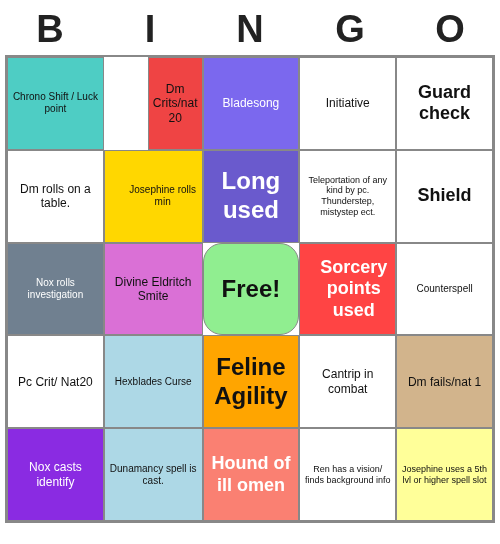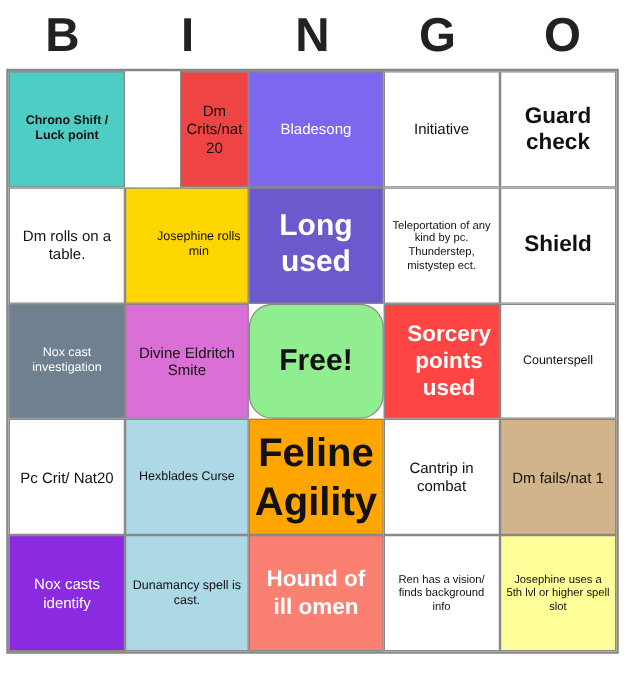--- a/index.html
+++ b/index.html
@@ -69,38 +69,38 @@
 
 <div class="header">
   <span class="header-letter">B</span>
   <span class="header-letter">I</span>
   <span class="header-letter">N</span>
   <span class="header-letter">G</span>
   <span class="header-letter">O</span>
 </div>
 
 <div class="grid" id="bingo-grid">
-<div class="cell teal" style="font-size: 10px; font-weight: bold;">Chrono Shift / Luck point</div>
+<div class="cell teal" style="font-size: 10px;">Chrono Shift / Luck point</div>
     <div class="cell gray" style="font-size: 12px;">Dm Crits/nat 20</div>
     <div class="cell purple" style="font-size: 12px;">Bladesong</div>
     <div class="cell " style="font-size: 12px;">Initiative</div>
     <div class="cell " style="font-size: 18px; font-weight: bold;">Guard check</div>
     <div class="cell " style="font-size: 12px;">Dm rolls on a table.</div>
     <div class="cell yellow" style="font-size: 10px; padding-left: 23px;">Josephine rolls min</div>
     <div class="cell blue-purple" style="font-size: 24px; font-weight: bold;">Long used</div>
     <div class="cell " style="font-size: 9px;">Teleportation of any kind by pc. Thunderstep, mistystep ect.</div>
     <div class="cell " style="font-size: 18px; font-weight: bold;">Shield</div>
-    <div class="cell steel" style="font-size: 10px;">Nox cast investigation</div>
+    <div class="cell steel" style="font-size: 10px;">Nox rolls investigation</div>
     <div class="cell magenta" style="font-size: 12px;">Divine Eldritch Smite</div>
     <div class="cell green" style="font-size: 24px; font-weight: bold;">Free!</div>
     <div class="cell red" style="font-size: 18px; font-weight: bold;">Sorcery points used</div>
     <div class="cell " style="font-size: 10px;">Counterspell</div>
     <div class="cell " style="font-size: 12px;">Pc Crit/ Nat20</div>
     <div class="cell light-blue" style="font-size: 10px;">Hexblades Curse</div>
-    <div class="cell orange" style="font-size: 32px; font-weight: bold;">Feline Agility</div>
+    <div class="cell orange" style="font-size: 24px; font-weight: bold;">Feline Agility</div>
     <div class="cell " style="font-size: 12px;">Cantrip in combat</div>
     <div class="cell tan" style="font-size: 12px;">Dm fails/nat 1</div>
     <div class="cell violet" style="font-size: 12px;">Nox casts identify</div>
     <div class="cell light-blue" style="font-size: 10px;">Dunamancy spell is cast.</div>
     <div class="cell salmon" style="font-size: 18px; font-weight: bold;">Hound of ill omen</div>
     <div class="cell " style="font-size: 9px;">Ren has a vision/ finds background info</div>
     <div class="cell light-yellow" style="font-size: 9px;">Josephine uses a 5th lvl or higher spell slot</div>
   </div>
 
 </body></html>

